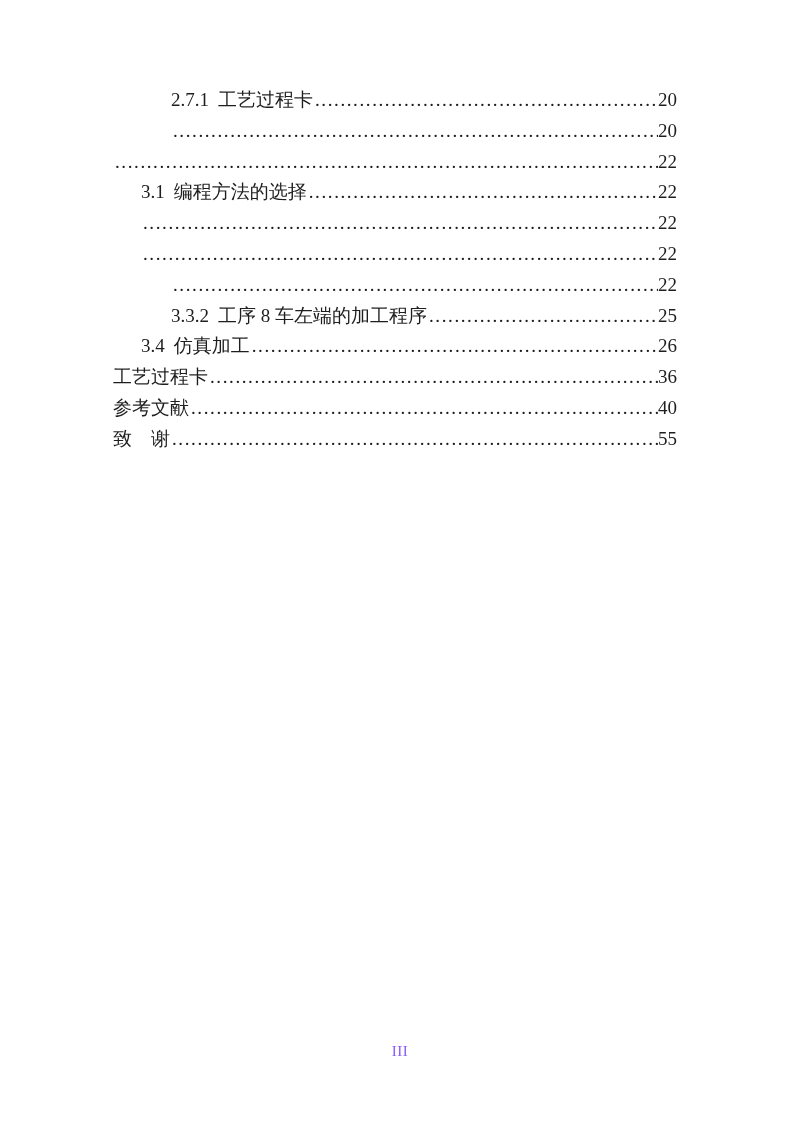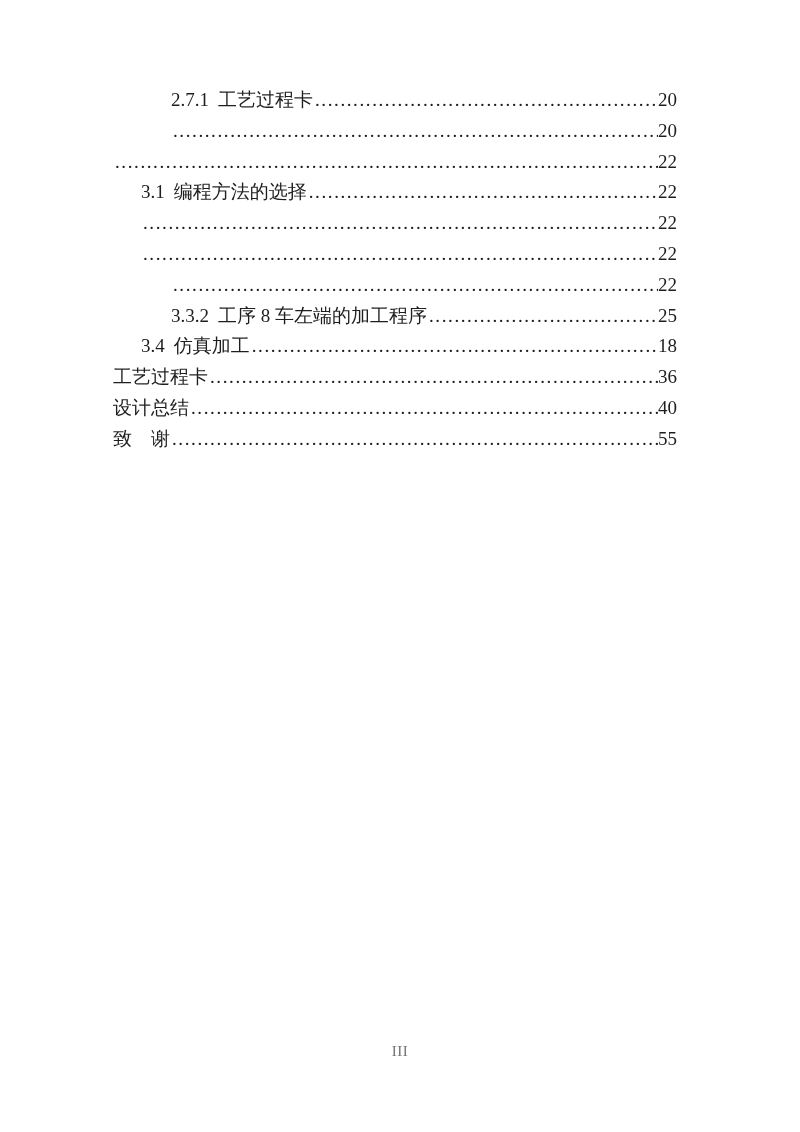--- a/index.html
+++ b/index.html
@@ -41,21 +41,21 @@
   }
   .pg{flex:0 0 auto;}
   .folio{
     position:absolute;
     left:0;
     right:0;
     top:1043px;
     text-align:center;
     font-size:15px;
     letter-spacing:0.5px;
-    color:#737373;
+    color:#8b5cf6;
   }
 </style>
 </head>
 <body>
 
 <div class="page">
   <div class="toc" id="toc">
       <div class="toc-row lvl3">
         <span class="entry-label"><span class="num">2.7.1</span><span class="title">工艺过程卡</span></span>
         <span class="dots">............................................................................................................................................................................................................................................................................................................</span>
@@ -87,29 +87,29 @@
         <span class="pg">22</span>
       </div>
       <div class="toc-row lvl3">
         <span class="entry-label"><span class="num">3.3.2</span><span class="title">工序 8 车左端的加工程序</span></span>
         <span class="dots">............................................................................................................................................................................................................................................................................................................</span>
         <span class="pg">25</span>
       </div>
       <div class="toc-row lvl2">
         <span class="entry-label"><span class="num">3.4</span><span class="title">仿真加工</span></span>
         <span class="dots">............................................................................................................................................................................................................................................................................................................</span>
-        <span class="pg">18</span>
+        <span class="pg">26</span>
       </div>
       <div class="toc-row lvl1">
         <span class="entry-label"><span class="title">工艺过程卡</span></span>
         <span class="dots">............................................................................................................................................................................................................................................................................................................</span>
         <span class="pg">36</span>
       </div>
       <div class="toc-row lvl1">
-        <span class="entry-label"><span class="title">设计总结</span></span>
+        <span class="entry-label"><span class="title">参考文献</span></span>
         <span class="dots">............................................................................................................................................................................................................................................................................................................</span>
         <span class="pg">40</span>
       </div>
       <div class="toc-row lvl1">
         <span class="entry-label"><span class="title">致　谢</span></span>
         <span class="dots">............................................................................................................................................................................................................................................................................................................</span>
         <span class="pg">55</span>
       </div>
     </div>
   <div class="folio">III</div>

